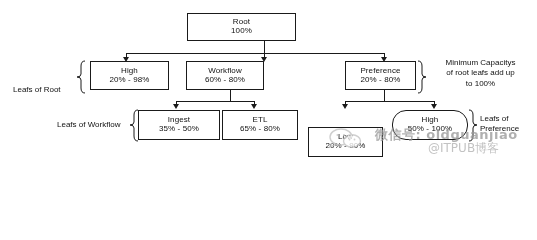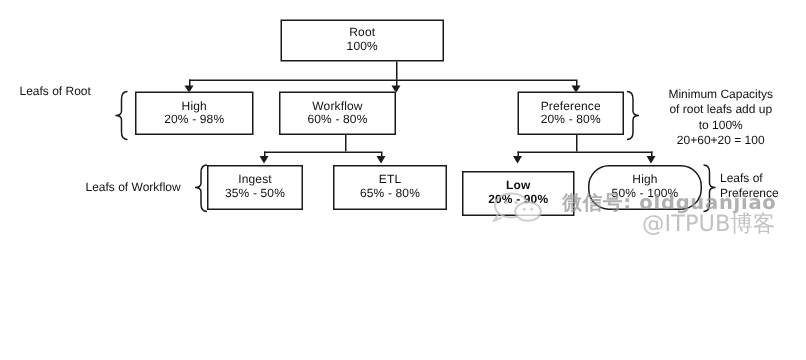--- a/index.html
+++ b/index.html
@@ -60,21 +60,21 @@
     user-select:none;
   }
   .wm-line1{
     position:absolute;left:55px;top:2px;
     font-size:13px;font-weight:bold;color:#9a9a9a;opacity:.78;
     letter-spacing:.5px;white-space:nowrap;
     font-family:"DejaVu Sans",sans-serif;
   }
   .wm-line2{
     position:absolute;left:108px;top:16px;
-    font-size:15px;color:#b8b8b8;opacity:.85;white-space:nowrap;
+    font-size:12px;color:#b8b8b8;opacity:.85;white-space:nowrap;
     font-family:"DejaVu Sans",sans-serif;
   }
   .wm-logo{
     position:absolute;left:8px;top:4px;width:34px;height:20px;opacity:.75;
   }
 </style>
 </head>
 <body>
 
 <div id="stage">
@@ -117,31 +117,31 @@
   <div class="node" style="left:186px;top:61px;width:78px;height:29px;">
     <span class="n-title">Workflow</span>
     <span class="n-range">60% - 80%</span>
   </div>
 
   <div class="node" style="left:345px;top:61px;width:71px;height:29px;">
     <span class="n-title">Preference</span>
     <span class="n-range">20% - 80%</span>
   </div>
 
-  <div class="node" style="left:138px;top:110px;width:64px;height:30px;">
+  <div class="node" style="left:138px;top:110px;width:82px;height:30px;">
     <span class="n-title">Ingest</span>
     <span class="n-range">35% - 50%</span>
   </div>
 
   <div class="node" style="left:222px;top:110px;width:76px;height:30px;">
     <span class="n-title">ETL</span>
     <span class="n-range">65% - 80%</span>
   </div>
 
-  <div class="node" style="left:308px;top:114px;width:75px;height:30px;font-weight:bold;">
+  <div class="node" style="left:308px;top:127px;width:75px;height:30px;">
     <span class="n-title">Low</span>
     <span class="n-range">20% - 90%</span>
   </div>
 
   <div class="node" style="left:392px;top:110px;width:76px;height:30px;border-radius:14px;">
     <span class="n-title">High</span>
     <span class="n-range">50% - 100%</span>
   </div>
 
   <svg class="brace" style="left:76px;top:60px;" width="10" height="34" viewBox="0 0 10 34">
@@ -153,34 +153,33 @@
   </svg>
 
   <svg class="brace" style="left:129px;top:109px;" width="10" height="33" viewBox="0 0 10 33">
     <path d="M9 1 Q5 1 5 6 L5 13 Q5 16 1 16 Q5 16 5 19 L5 27 Q5 32 9 32" fill="none" stroke="#1a1a1a" stroke-width="1"></path>
   </svg>
 
   <svg class="brace" style="left:468px;top:109px;" width="10" height="33" viewBox="0 0 10 33">
     <path d="M1 1 Q5 1 5 6 L5 13 Q5 16 9 16 Q5 16 5 19 L5 27 Q5 32 1 32" fill="none" stroke="#1a1a1a" stroke-width="1"></path>
   </svg>
 
-  <div class="side-label" style="left:13px;top:56px;">Leafs of Root</div>
+  <div class="side-label" style="left:13px;top:85px;">Leafs of Root</div>
 
   <div class="side-label" style="left:57px;top:120px;">Leafs of Workflow</div>
 
   <div class="side-label multi" style="left:480px;top:114px;width:56px;">
     <div>Leafs of</div>
     <div>Preference</div>
   </div>
 
   <div class="note" style="left:428px;top:58px;width:105px;">
     <div>Minimum Capacitys</div>
     <div>of root leafs add up</div>
     <div>to 100%</div>
-    <div>20+60+20 = 100</div>
   </div>
 
   <div id="watermark" style="left:320px;top:124px;width:217px;height:33px;">
     <svg class="wm-logo" viewBox="0 0 34 20">
       <ellipse cx="13" cy="9" rx="11" ry="8" fill="none" stroke="#bfbfbf" stroke-width="1.4"></ellipse>
       <circle cx="9.5" cy="7" r="1.1" fill="#bfbfbf"></circle>
       <circle cx="16" cy="7" r="1.1" fill="#bfbfbf"></circle>
       <path d="M4 15 L1.5 19 L6.5 17" fill="none" stroke="#bfbfbf" stroke-width="1.4"></path>
       <ellipse cx="24" cy="13" rx="8.5" ry="6.2" fill="#ffffff" stroke="#bfbfbf" stroke-width="1.4"></ellipse>
       <circle cx="21.5" cy="11.5" r="0.9" fill="#bfbfbf"></circle>

